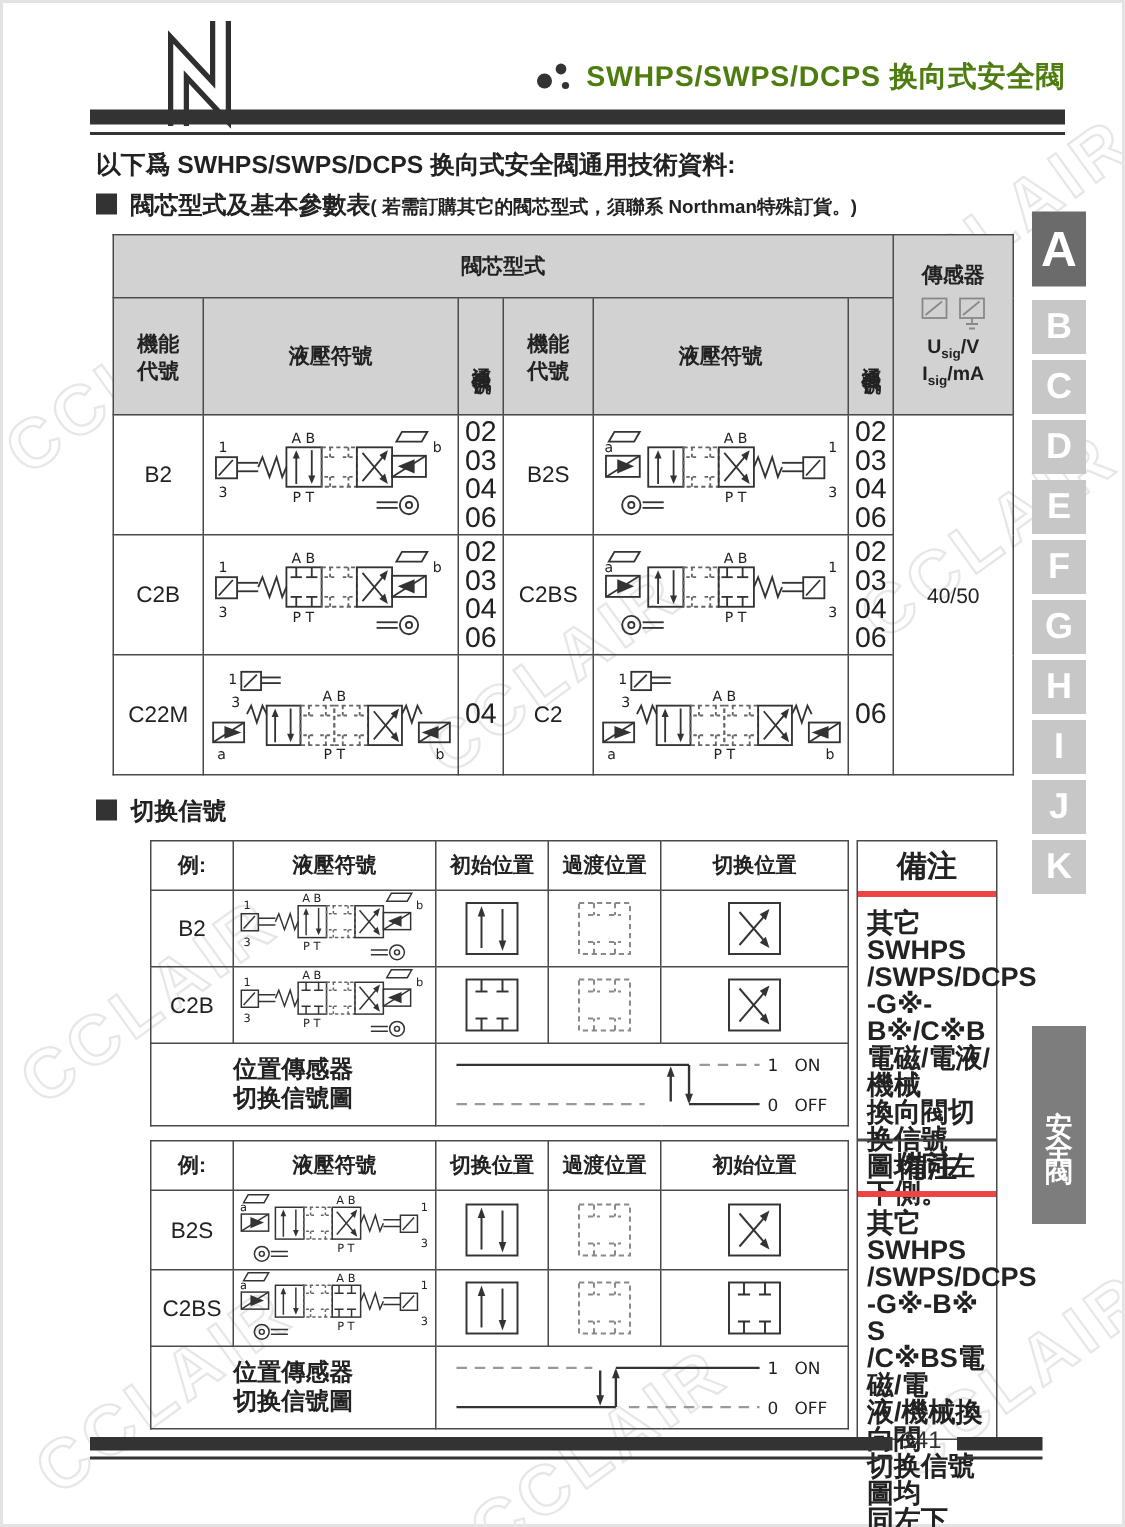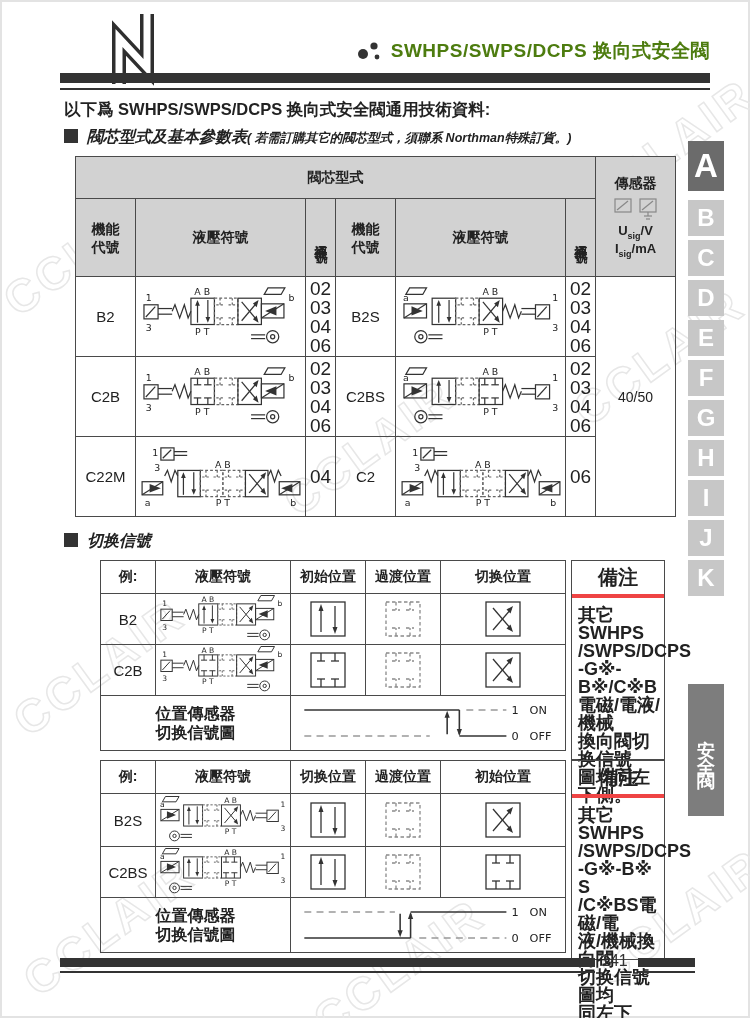--- a/index.html
+++ b/index.html
@@ -16,21 +16,21 @@
     position:absolute;font-size:46px;font-weight:bold;letter-spacing:4px;
     color:transparent;-webkit-text-stroke:1.5px #e7e7e7;
     transform:rotate(-36deg);white-space:nowrap;pointer-events:none;z-index:0;
   }
   
   .title-row{position:absolute;top:38px;right:40px;display:flex;align-items:center;gap:8px;z-index:2;}
   .page-title{font-size:19px;font-weight:bold;color:#4d7c0f;letter-spacing:0.5px;}
   .bar-thick{position:absolute;left:60px;width:650px;height:10px;background:#333;z-index:2;}
   .bar-thin{position:absolute;left:60px;width:650px;height:2px;background:#333;z-index:2;}
   .intro{position:absolute;left:64px;top:99px;font-size:16.5px;font-weight:bold;z-index:2;}
-  .sec-head{position:absolute;font-size:16px;font-weight:bold;z-index:2;font-style:italic;}
+  .sec-head{position:absolute;font-size:16px;font-weight:bold;z-index:2;}
   .sec-head .bullet{display:inline-block;width:14px;height:14px;background:#333;margin-right:9px;vertical-align:-1px;}
   .sec-note{font-size:12.5px;font-weight:bold;}
   
   table{border-collapse:collapse;table-layout:fixed;z-index:2;position:relative;}
   td{border:1px solid #4a4a4a;text-align:center;vertical-align:middle;font-size:14px;padding:0;}
   .t1{position:absolute;left:75px;top:156px;width:600px;}
   .t1 .hd{background:#d2d2d2;font-weight:bold;}
   .pre{white-space:pre-line;line-height:18px;}
   .vert{writing-mode:vertical-rl;text-orientation:upright;margin:0 auto;letter-spacing:2px;font-weight:bold;}
   .code{font-size:15px;}

